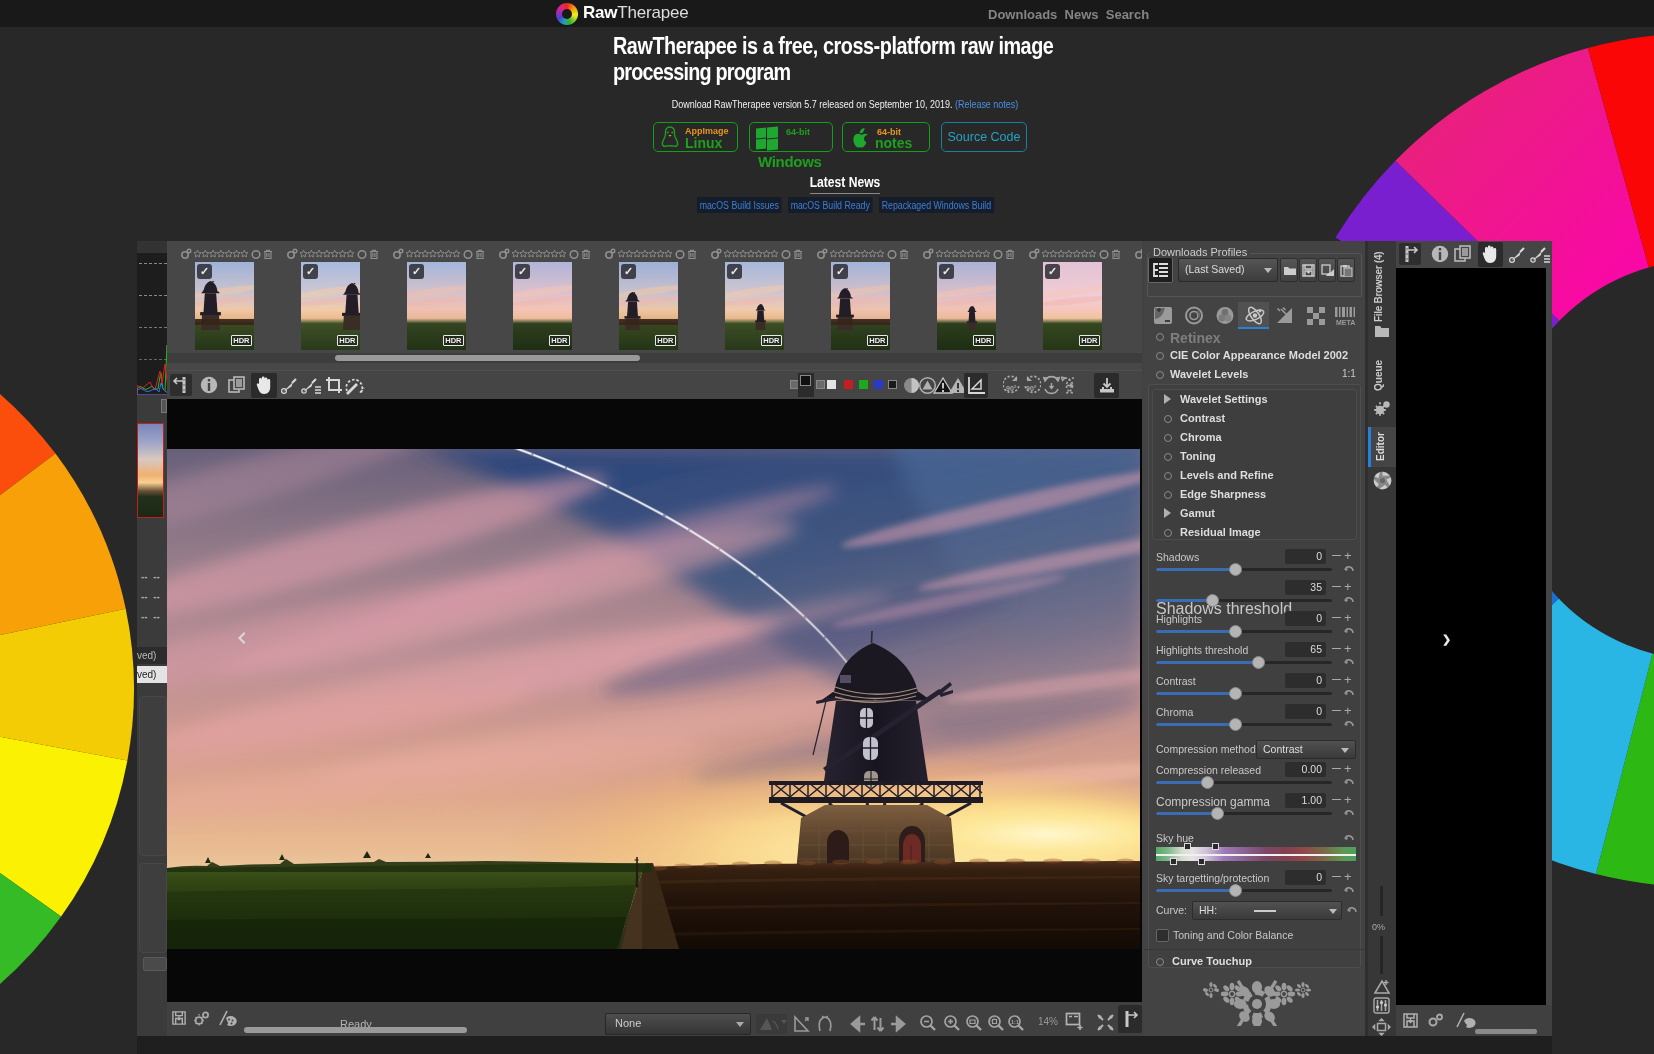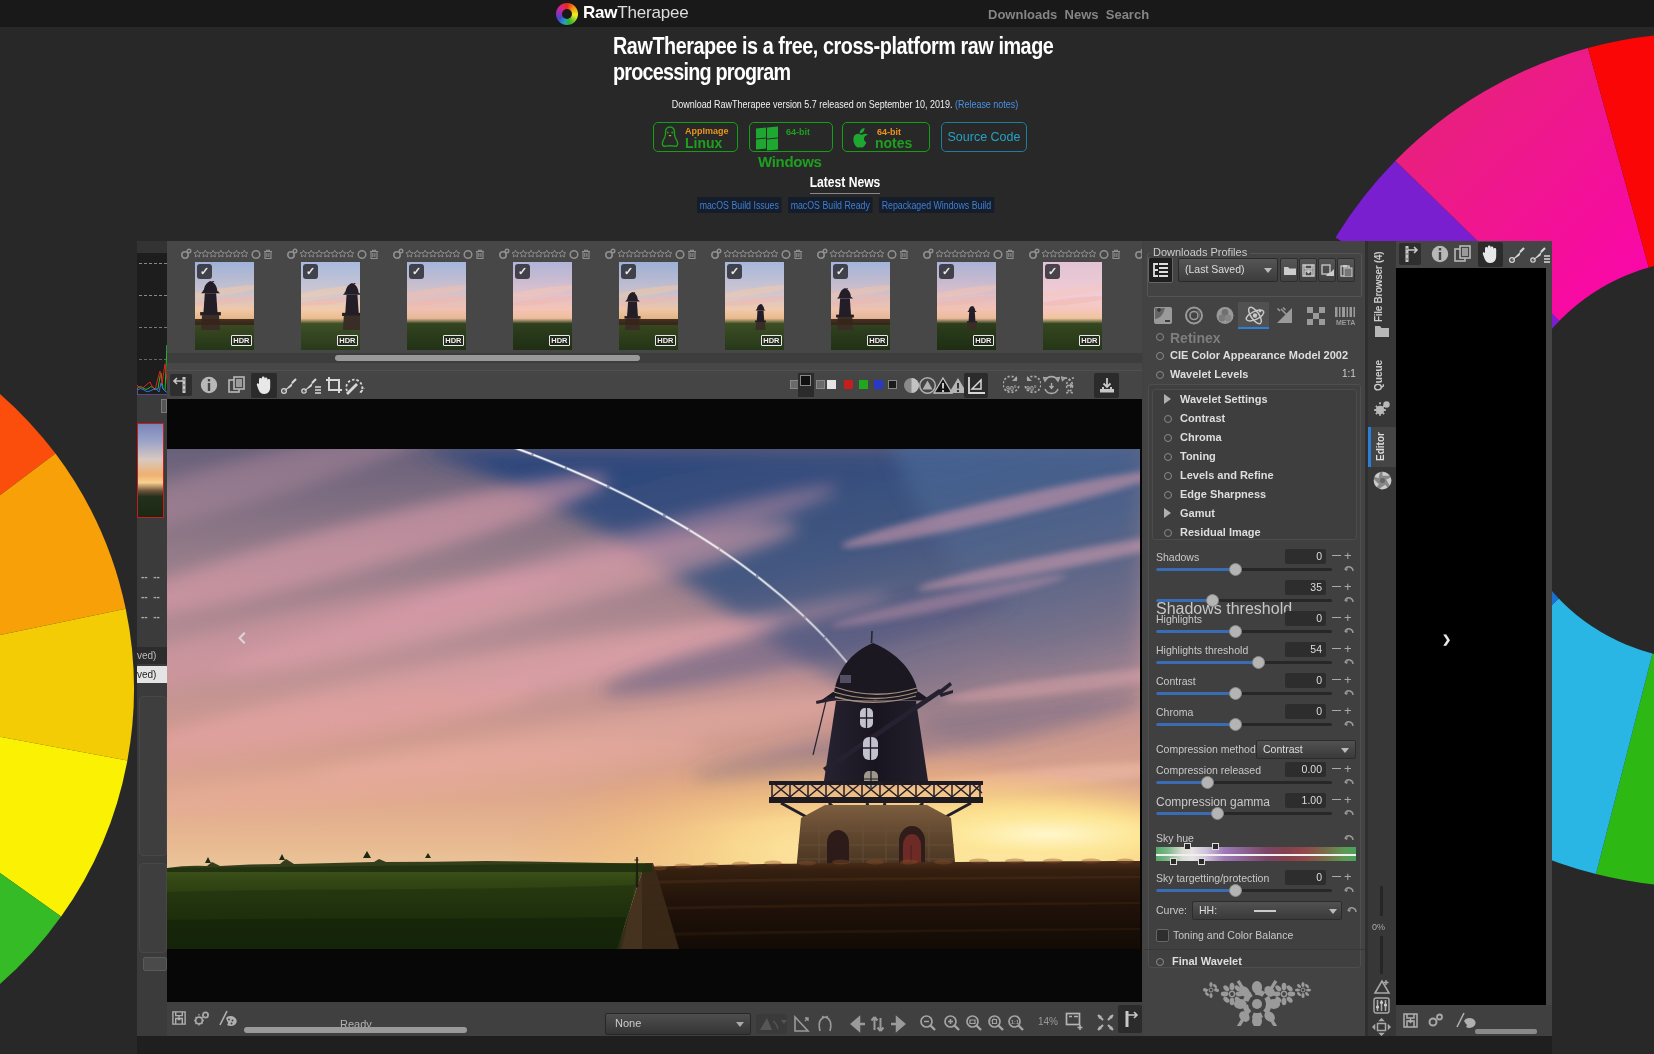--- a/index.html
+++ b/index.html
@@ -865,21 +865,21 @@
 <div style="left:188px;top:376px;width:9px;border-top:1.5px solid #aaa"></div>
 <div style="left:200px;top:372px;color:#aaa;font-size:13px;line-height:10px">+</div>
 <div style="left:12px;top:389px;width:176px;height:3px;background:#272727;border-radius:2px"></div>
 <div style="left:12px;top:389px;width:79px;height:3px;background:#3a6cb4;border-radius:2px"></div>
 <div style="left:85px;top:384px;width:13px;height:13px;background:#b4b4b4;border:1px solid #888;border-radius:50%"></div>
 <svg style="left:200px;top:386px" width="10" height="9" viewBox="0 0 10 9">
         <path d="M1 5 Q2 1 6 2 Q9 3 9 6" fill="none" stroke="#999" stroke-width="1.4"></path>
         <path d="M1 5 l3 -2 -1 3z" fill="#999"></path>
       </svg>
 <div style="left:12px;top:403px;font-size:10.5px;color:#c8c8c8">Highlights threshold</div>
-<div style="left:141px;top:401px;width:41px;height:15px;background:#2d2d2d;border-radius:2px;color:#ddd;font-size:10.5px;text-align:right;line-height:15px;padding-right:4px">54</div>
+<div style="left:141px;top:401px;width:41px;height:15px;background:#2d2d2d;border-radius:2px;color:#ddd;font-size:10.5px;text-align:right;line-height:15px;padding-right:4px">65</div>
 <div style="left:188px;top:407px;width:9px;border-top:1.5px solid #aaa"></div>
 <div style="left:200px;top:403px;color:#aaa;font-size:13px;line-height:10px">+</div>
 <div style="left:12px;top:420px;width:176px;height:3px;background:#272727;border-radius:2px"></div>
 <div style="left:12px;top:420px;width:102px;height:3px;background:#3a6cb4;border-radius:2px"></div>
 <div style="left:108px;top:415px;width:13px;height:13px;background:#b4b4b4;border:1px solid #888;border-radius:50%"></div>
 <svg style="left:200px;top:417px" width="10" height="9" viewBox="0 0 10 9">
         <path d="M1 5 Q2 1 6 2 Q9 3 9 6" fill="none" stroke="#999" stroke-width="1.4"></path>
         <path d="M1 5 l3 -2 -1 3z" fill="#999"></path>
       </svg>
 <div style="left:12px;top:434px;font-size:10.5px;color:#c8c8c8">Contrast</div>
@@ -958,21 +958,21 @@
 <div style="left:110px;top:669px;width:22px;border-top:2px solid #ccc"></div>
 <div style="left:185px;top:668px;width:0;height:0;border-left:4px solid transparent;border-right:4px solid transparent;border-top:5px solid #bbb"></div>
 <svg style="left:203px;top:665px" width="10" height="9" viewBox="0 0 10 9">
         <path d="M1 5 Q2 1 6 2 Q9 3 9 6" fill="none" stroke="#999" stroke-width="1.4"></path>
         <path d="M1 5 l3 -2 -1 3z" fill="#999"></path>
       </svg>
 <div style="left:12px;top:688px;width:13px;height:13px;background:#2e2e2e;border:1px solid #666;border-radius:2px"></div>
 <div style="left:29px;top:688px;font-size:10.5px;color:#c8c8c8">Toning and Color Balance</div>
 <div style="left:0;top:708px;width:221px;border-top:1px solid #383838"></div>
 <div style="left:12px;top:717px;width:8px;height:8px;border:1.5px solid #8a8a8a;border-radius:50%"></div>
-      <div style="left:28px;top:714px;font-size:11px;font-weight:bold;color:#dedede">Final Wavelet</div>
+      <div style="left:28px;top:714px;font-size:11px;font-weight:bold;color:#dedede">Curve Touchup</div>
 <svg style="left:55px;top:735px" width="115" height="50" viewBox="0 0 115 50">
      <g fill="#9a9a9a">
       <g transform="translate(12,14)">
             <circle r="2" fill="none" stroke="#9a9a9a" stroke-width="1"></circle>
             <g>
               <ellipse cx="0" cy="-5.5" rx="1.6" ry="2.6"></ellipse>
               <ellipse cx="0" cy="5.5" rx="1.6" ry="2.6"></ellipse>
               <ellipse cx="-5.5" cy="0" rx="2.6" ry="1.6"></ellipse>
               <ellipse cx="5.5" cy="0" rx="2.6" ry="1.6"></ellipse>
               <ellipse cx="-4" cy="-4" rx="1.4" ry="2.4" transform="rotate(-45)"></ellipse>

